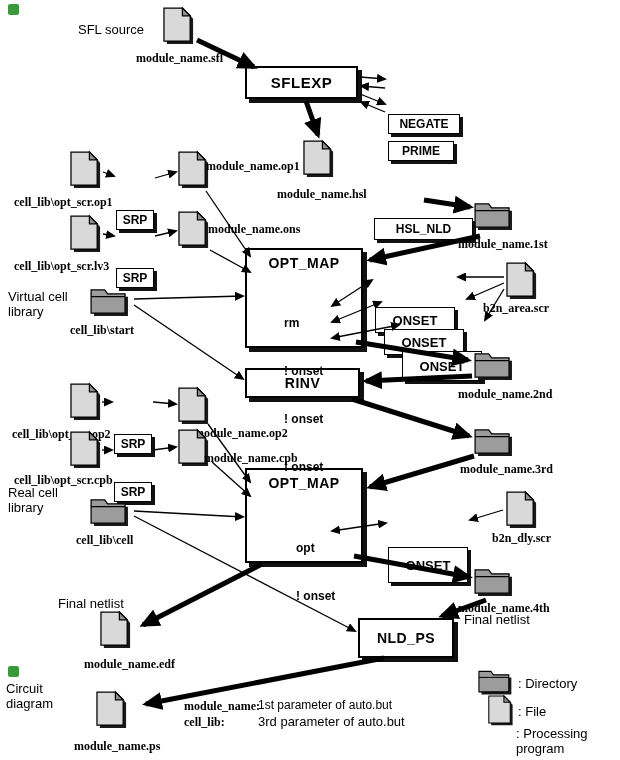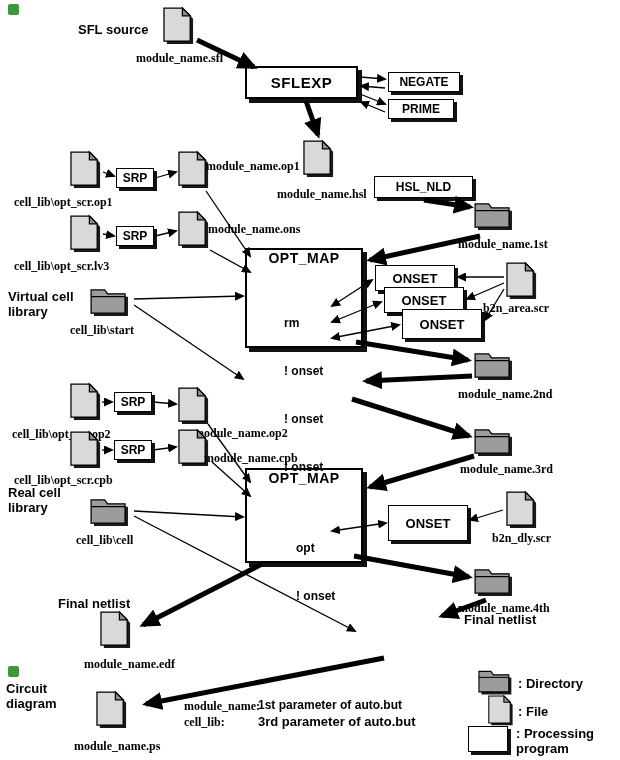--- a/index.html
+++ b/index.html
@@ -10,25 +10,25 @@
   }
   .wires { position:absolute; left:0; top:0; z-index:4; pointer-events:none; }
   .tk { stroke:#000; stroke-width:5; marker-end:url(#mB); }
   .tn { stroke:#000; stroke-width:1.3; marker-end:url(#mS); }
   .db { stroke:#000; stroke-width:1.3; marker-start:url(#mS); marker-end:url(#mS); }
   .pbox {
     position:absolute; z-index:2; background:#fff; border:2px solid #000;
     box-shadow:4px 4px 0 #111; display:flex; align-items:center; justify-content:center;
     font-weight:bold; font-size:15px; letter-spacing:.5px;
   }
-  .pbox.sm { border-width:1.5px; box-shadow:3px 3px 0 #111; font-size:12px; letter-spacing:0; }
+  .pbox.sm { border-width:1.5px; box-shadow:3px 3px 0 #111; font-size:12px; letter-spacing:0;margin-top:42px; }
   .pbox.md { font-size:14px; }
-  .pbox.big { font-size:14px; align-items:flex-start; }
+  .pbox.big { font-size:14px; align-items:flex-start; padding-top:5px; }
   .cmds { position:absolute; z-index:3; font-weight:bold; font-size:12px; line-height:16px; white-space:pre; }
-  .cap { position:absolute; z-index:2; font-weight:bold; font-size:13px; line-height:1.15; }
+  .cap { position:absolute; z-index:2; font-weight:normal; font-size:13px; line-height:1.15; }
   .flab { position:absolute; z-index:2; font-family:"Liberation Serif", serif; font-weight:bold; font-size:12px; white-space:nowrap; }
   .mark { position:absolute; z-index:2; width:11px; height:11px; background:#3a9a3a; border-radius:2px; }
   .ic { position:absolute; z-index:2; }
 </style>
 </head>
 <body>
 
 <svg width="0" height="0" style="position:absolute" aria-hidden="true">
   <defs>
     <g id="sym-file">
@@ -170,20 +170,21 @@
   <div class="cap" style="left:8px;top:290px;width:82px">Virtual cell library</div>
   <svg class="ic" style="left:90px;top:286px" width="41" height="33" viewBox="0 0 42 34">
       <use href="#sym-dir"></use>
     </svg>
   <div class="flab" style="left:70px;top:323px">cell_lib\start</div>
 
   <svg class="ic" style="left:474px;top:350px" width="41" height="33" viewBox="0 0 42 34">
       <use href="#sym-dir"></use>
     </svg>
   <div class="flab" style="left:458px;top:387px">module_name.2nd</div>
+  <div class="pbox md" style="left:245px;top:368px;width:115px;height:30px">RINV</div>
   <svg class="ic" style="left:474px;top:426px" width="41" height="33" viewBox="0 0 42 34">
       <use href="#sym-dir"></use>
     </svg>
   <div class="flab" style="left:460px;top:462px">module_name.3rd</div>
 
   <svg class="ic" style="left:70px;top:382px" width="33" height="41" viewBox="0 0 34 42">
       <use href="#sym-file"></use>
     </svg>
   <div class="pbox sm" style="left:114px;top:392px;width:38px;height:20px">SRP</div>
   <svg class="ic" style="left:178px;top:386px" width="33" height="41" viewBox="0 0 34 42">
@@ -226,20 +227,21 @@
     </svg>
   <div class="flab" style="left:458px;top:601px">module_name.4th</div>
   <div class="cap" style="left:464px;top:613px">Final netlist</div>
 
   <div class="cap" style="left:58px;top:597px">Final netlist</div>
   <svg class="ic" style="left:100px;top:610px" width="33" height="41" viewBox="0 0 34 42">
       <use href="#sym-file"></use>
     </svg>
   <div class="flab" style="left:84px;top:657px">module_name.edf</div>
 
+  <div class="pbox md" style="left:358px;top:618px;width:96px;height:40px">NLD_PS</div>
 
   <div class="cap" style="left:6px;top:682px;width:64px">Circuit diagram</div>
   <svg class="ic" style="left:96px;top:690px" width="33" height="41" viewBox="0 0 34 42">
       <use href="#sym-file"></use>
     </svg>
   <div class="flab" style="left:74px;top:739px">module_name.ps</div>
 
   <svg class="ic" style="left:478px;top:668px" width="36" height="29" viewBox="0 0 42 34">
       <use href="#sym-dir"></use>
     </svg>

